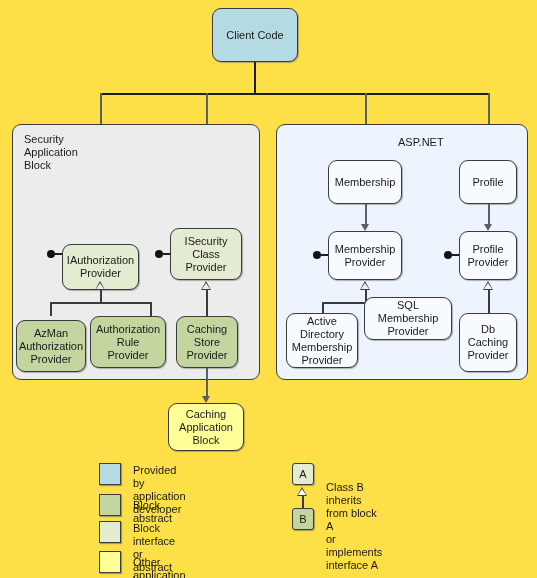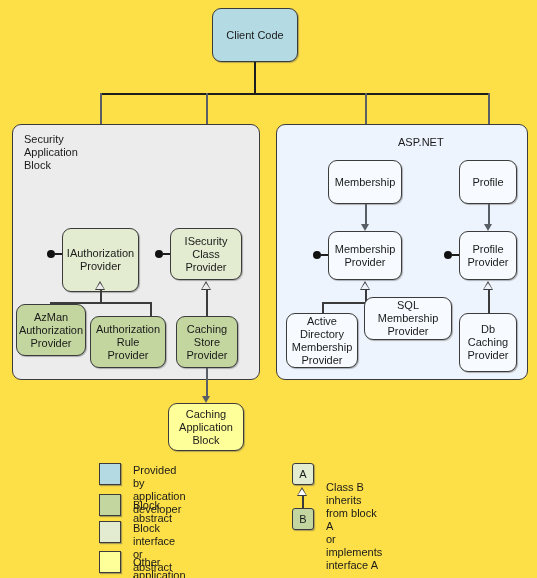--- a/index.html
+++ b/index.html
@@ -98,21 +98,21 @@
   <div class="arrowhead" style="left:361px;top:154px;"></div>
 
   <div class="edge v" style="left:488px;top:93px;height:63px;"></div>
   <div class="arrowhead" style="left:484px;top:154px;"></div>
 
   <div class="panel" style="left:12px;top:124px;width:248px;height:256px;background:#ececec;"></div>
   <div class="panel-label" style="left:24px;top:133px;">Security
 Application
 Block</div>
 
-  <div class="node" style="left:62px;top:228px;width:77px;height:64px;background:#e3ecd0;">
+  <div class="node" style="left:62px;top:244px;width:77px;height:46px;background:#e3ecd0;">
     <span>IAuthorization
 Provider</span>
   </div>
   <div class="lolli" style="left:47px;top:250px;width:15px;height:8px;">
     <span class="ball"></span>
     <span class="stem" style="width:8px;"></span>
   </div>
 
   <div class="node" style="left:170px;top:228px;width:72px;height:52px;background:#e3ecd0;">
     <span>ISecurity
@@ -126,21 +126,21 @@
 
   <div class="tri onpanel" style="left:95px;top:281px;"></div>
   <div class="edge v thin" style="left:100px;top:290px;height:13px;"></div>
   <div class="edge h thin" style="left:50px;top:302px;width:101px;"></div>
   <div class="edge v thin" style="left:50px;top:302px;height:14px;"></div>
   <div class="edge v thin" style="left:150px;top:302px;height:14px;"></div>
 
   <div class="tri onpanel" style="left:201px;top:281px;"></div>
   <div class="edge v thin" style="left:206px;top:290px;height:26px;"></div>
 
-  <div class="node" style="left:16px;top:304px;width:70px;height:52px;background:#c3d69f;">
+  <div class="node" style="left:16px;top:320px;width:70px;height:52px;background:#c3d69f;">
     <span>AzMan
 Authorization
 Provider</span>
   </div>
   <div class="node" style="left:90px;top:316px;width:76px;height:52px;background:#c3d69f;">
     <span>Authorization
 Rule
 Provider</span>
   </div>
   <div class="node" style="left:176px;top:316px;width:62px;height:52px;background:#c3d69f;">

